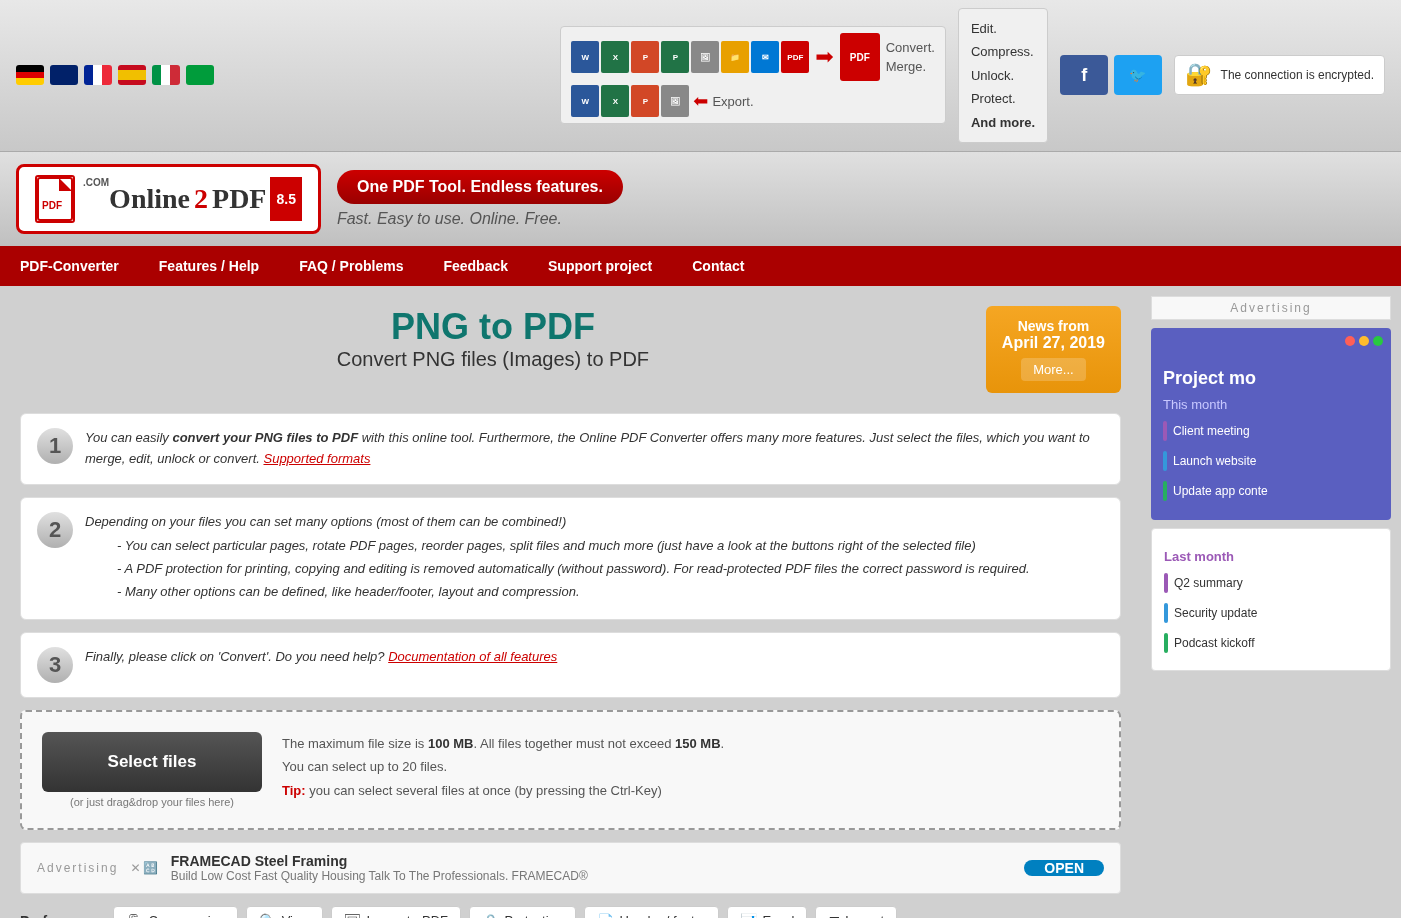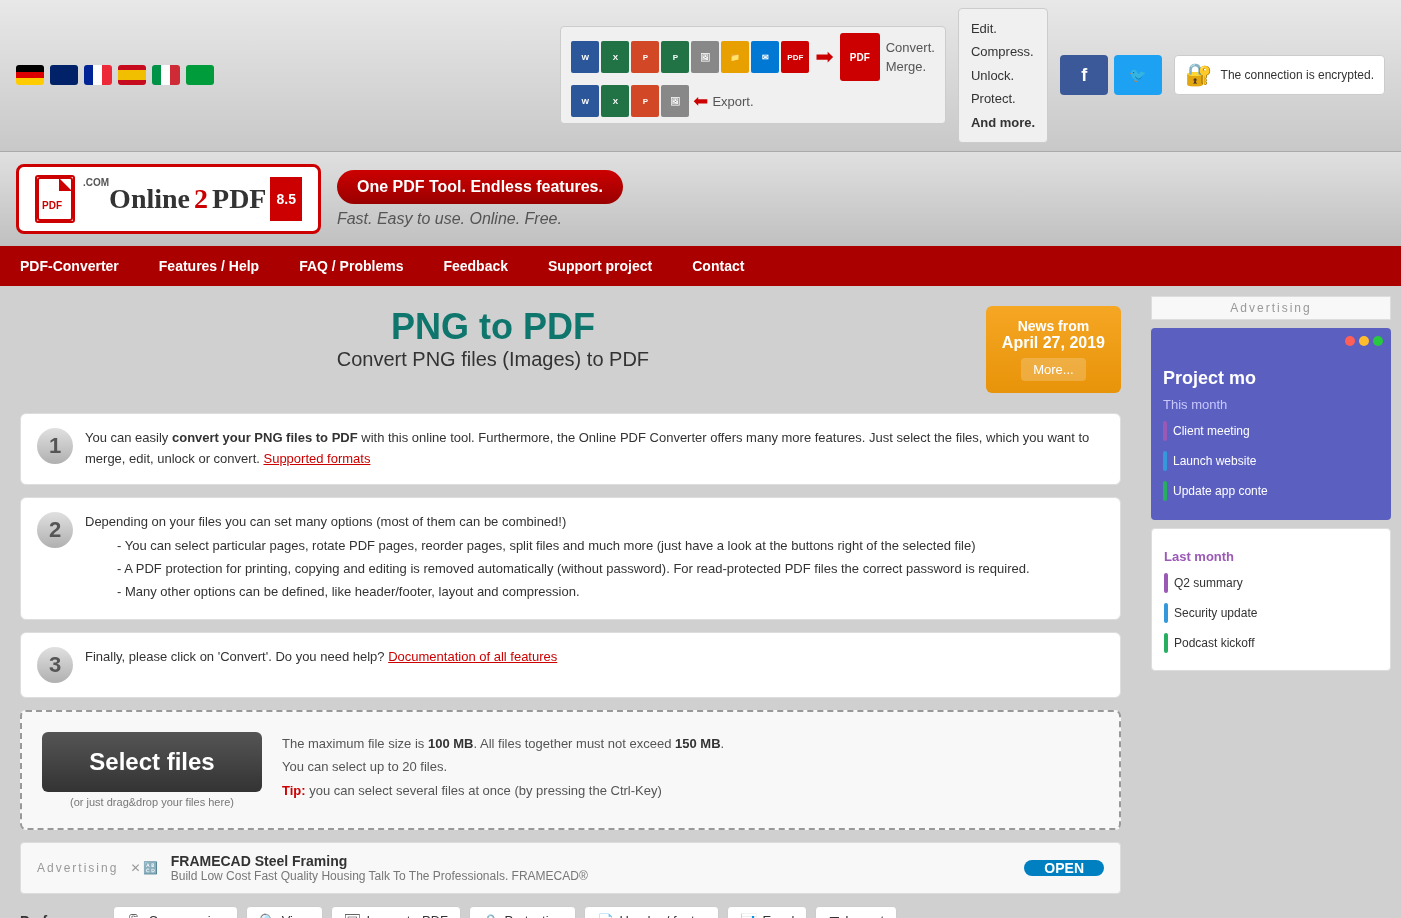--- a/index.html
+++ b/index.html
@@ -120,21 +120,21 @@
       margin-bottom: 12px;
     }
     .step-num {
       width: 36px; height: 36px;
       background: linear-gradient(to bottom, #e0e0e0, #b0b0b0);
       border-radius: 50%;
       display: flex; align-items: center; justify-content: center;
       font-size: 22px; font-weight: bold; color: #555;
       flex-shrink: 0;
     }
-    .step-text { font-size: 13px; line-height: 1.6; color: #333; }
+    .step-text { font-size: 13px; line-height: 1.6; color: #333; font-style: italic; }
     .step-text a { color: #c00; }
     .step-text ul { margin: 4px 0 0 12px; }
     .step-text ul li { margin-bottom: 2px; }
 
     
     .upload-area {
       border: 2px dashed #999;
       border-radius: 6px;
       background: #f8f8f8;
       padding: 20px;
@@ -142,21 +142,21 @@
     }
     .upload-inner { display: flex; gap: 20px; align-items: flex-start; }
     .select-btn {
       background: linear-gradient(to bottom, #555, #333);
       color: white;
       border: none;
       border-radius: 6px;
       padding: 0;
       width: 220px;
       min-height: 60px;
-      font-size: 24px;
+      font-size: 17px;
       font-weight: bold;
       cursor: pointer;
       display: flex;
       flex-direction: column;
       align-items: center;
       justify-content: center;
       gap: 4px;
     }
     .drag-hint { font-size: 11px; color: #777; text-align: center; margin-top: 4px; }
     .upload-info { font-size: 13px; color: #555; line-height: 1.8; }

